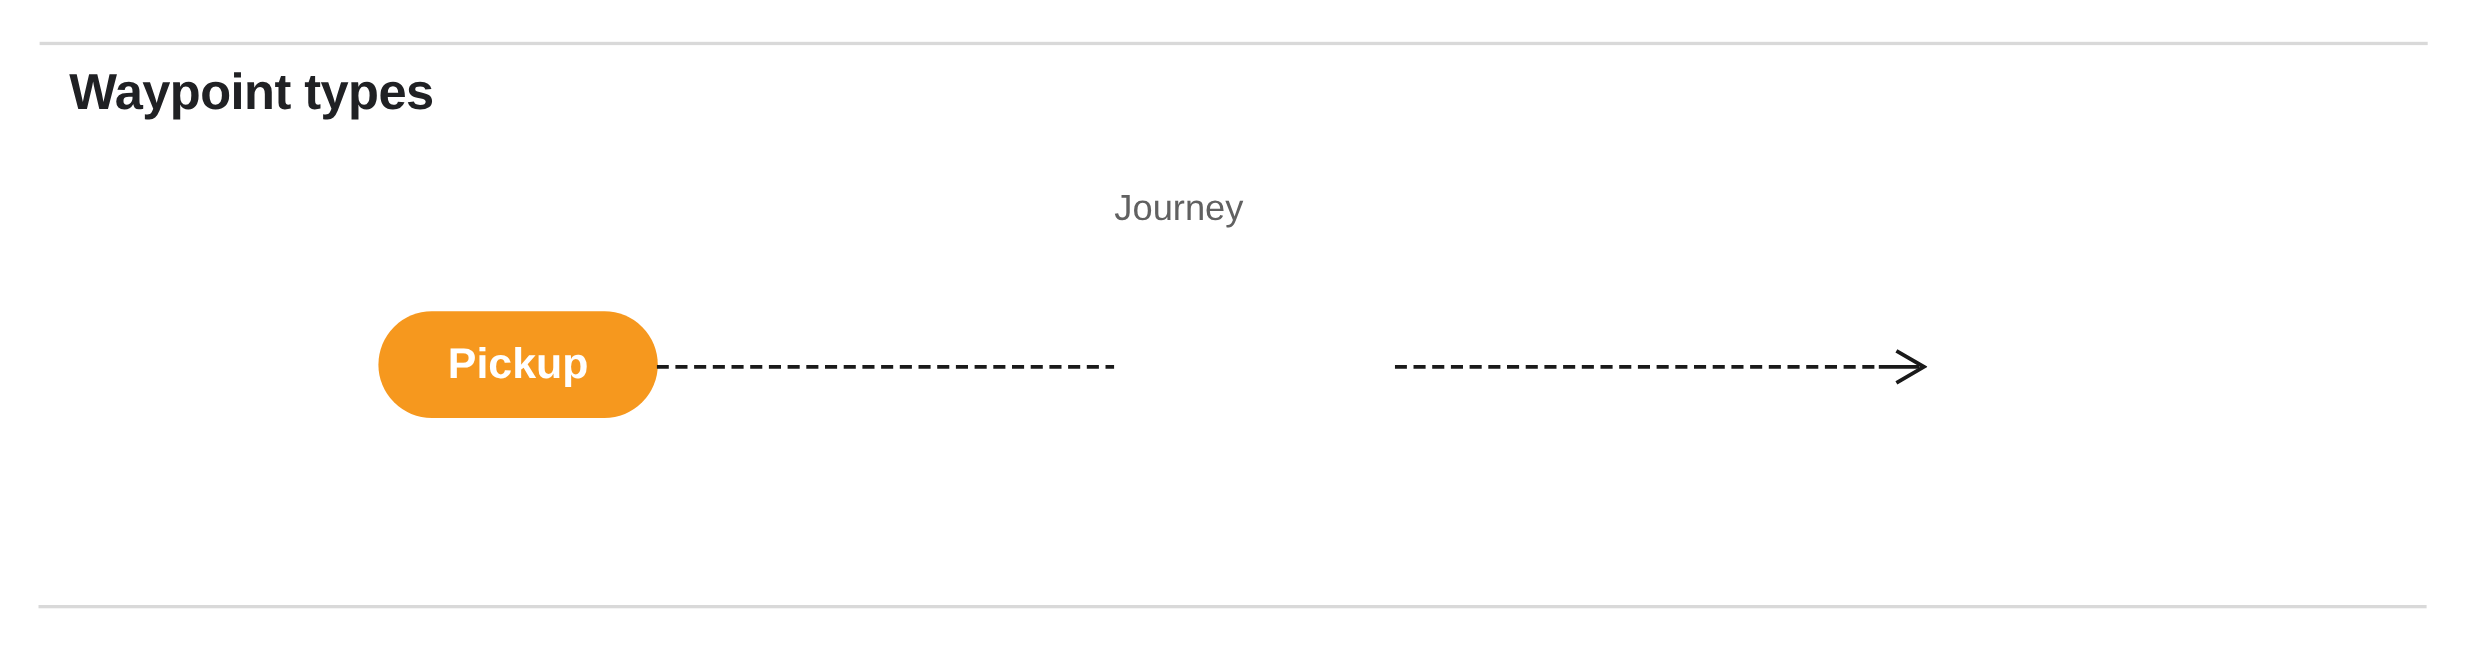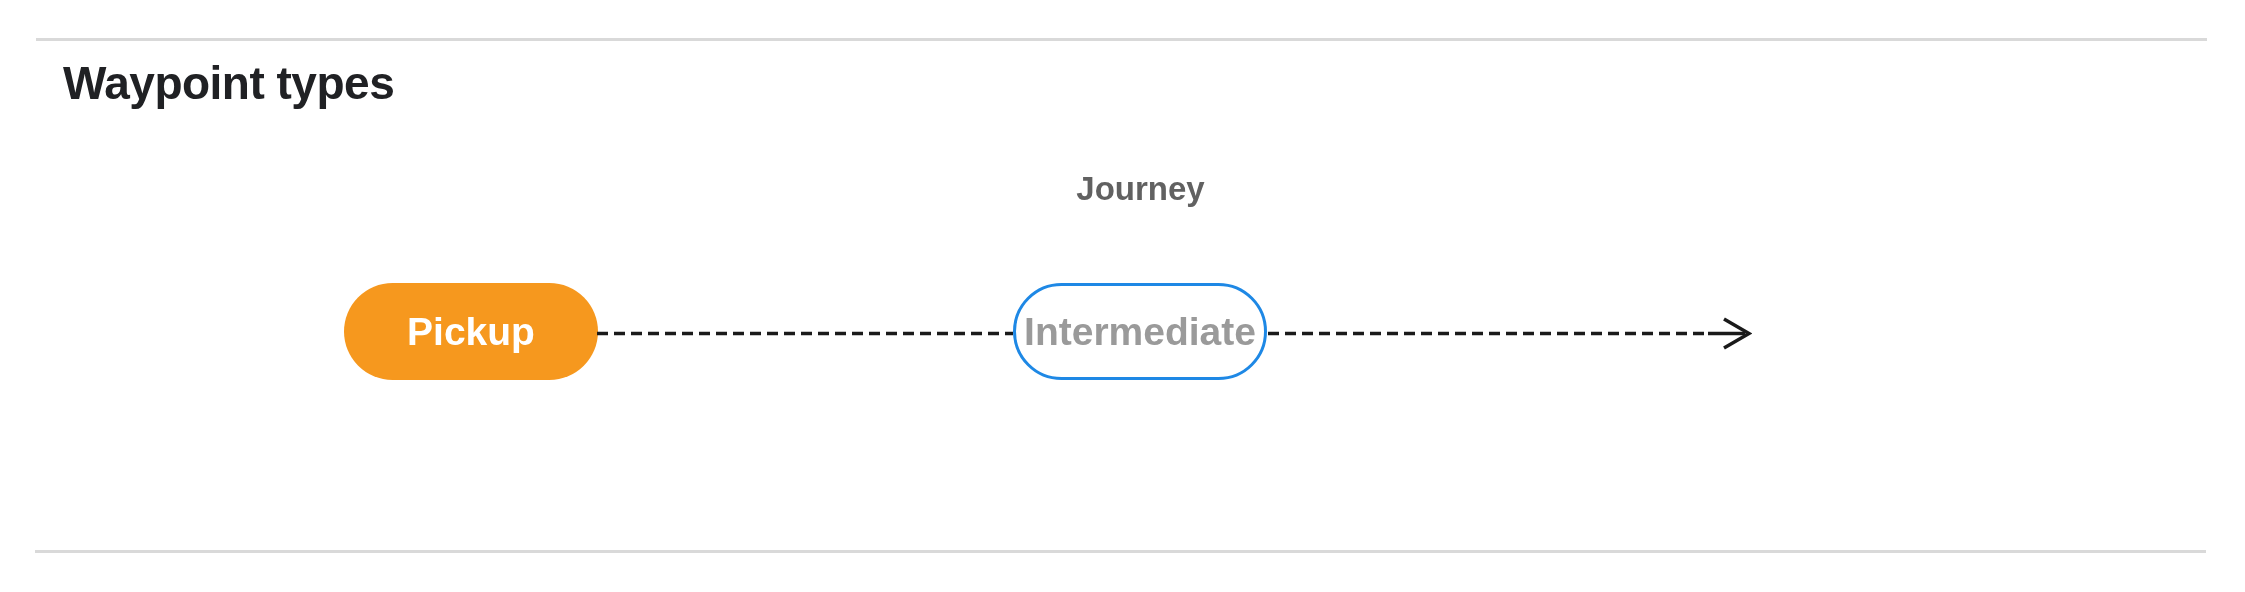--- a/index.html
+++ b/index.html
@@ -39,23 +39,23 @@
     font-weight: 700;
     color: var(--heading-color);
     letter-spacing: -0.5px;
     line-height: 1.1;
     white-space: nowrap;
   }
   .journey-label {
     position: absolute;
     left: 1013px; top: 170px;
     width: 255px;
-    text-align: center;
+    text-align: left;
     font-size: 33px;
-    font-weight: 700;
+    font-weight: 400;
     color: var(--journey-label-color);
     white-space: nowrap;
   }
   .pill {
     position: absolute;
     top: 283px;
     width: 254px; height: 97px;
     border-radius: 49px;
     display: flex;
     align-items: center;
@@ -92,23 +92,20 @@
   <div class="journey-label">Journey</div>
 
   <div class="pill pill-endpoint pickup">
     <span>Pickup</span>
   </div>
 
   <svg class="connector connector-1" width="416" height="7" viewBox="0 0 416 7">
     <line x1="0" y1="3.5" x2="416" y2="3.5" stroke="#1A1A1A" stroke-width="3.5" stroke-dasharray="11 6"></line>
   </svg>
 
-  <div class="pill pill-intermediate">
-    <span>Intermediate</span>
-  </div>
 
   <svg class="connector connector-2" width="484" height="43" viewBox="0 0 484 43">
     <line x1="0" y1="21.5" x2="442" y2="21.5" stroke="#1A1A1A" stroke-width="3.5" stroke-dasharray="11 6"></line>
     <line x1="440" y1="21.5" x2="477" y2="21.5" stroke="#1A1A1A" stroke-width="3.5"></line>
     <path d="M456 7 L481 21.5 L456 36" fill="none" stroke="#1A1A1A" stroke-width="3.5" stroke-linejoin="miter"></path>
   </svg>
 
 
   <div class="divider divider-bottom"></div>
 

